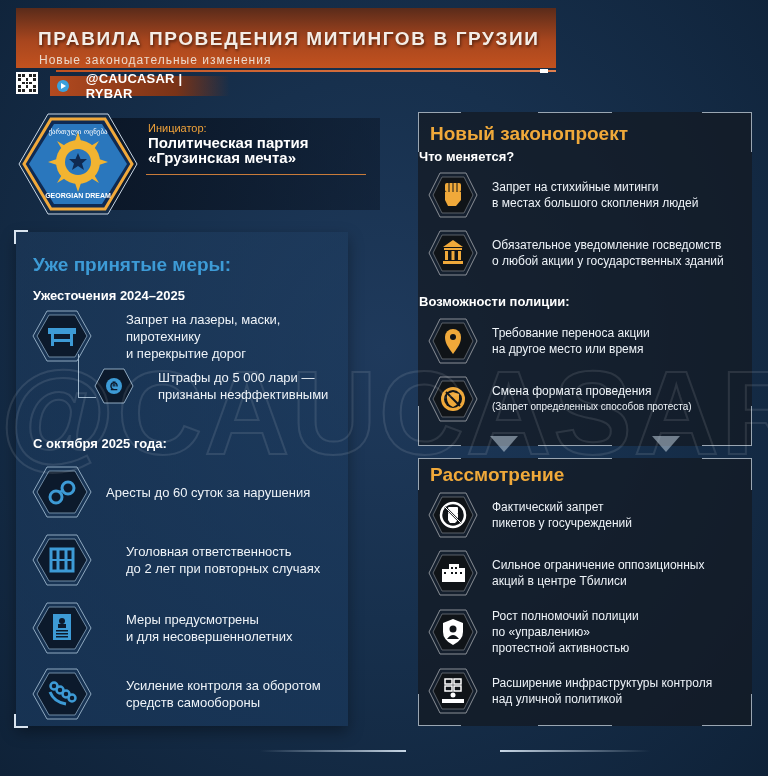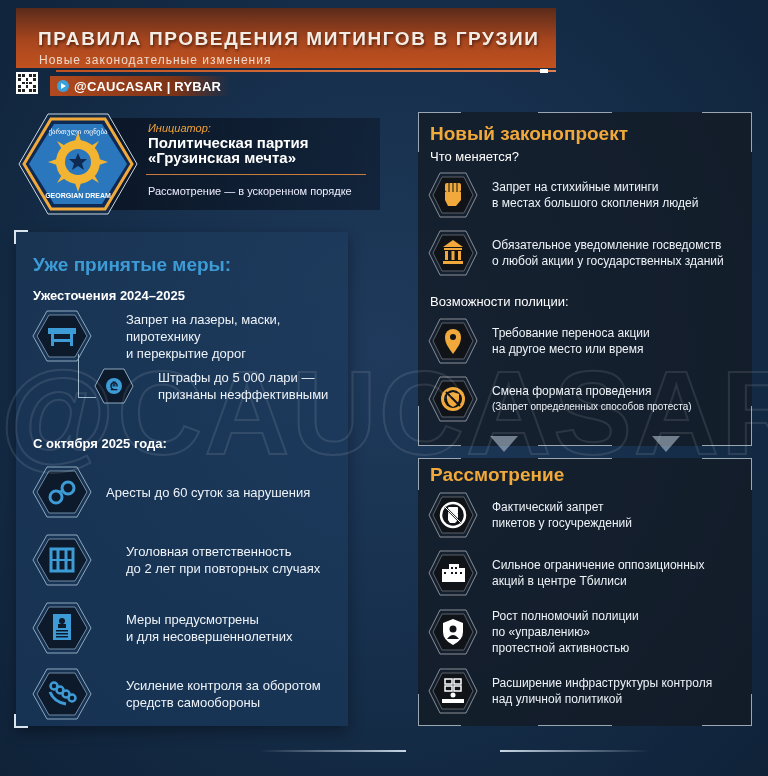--- a/index.html
+++ b/index.html
@@ -36,29 +36,29 @@
   }
   .qr i { background: #222; display: block; }
   .qr i.w { background: #fff; }
   .brand-bar {
     position: absolute; left: 50px; top: 76px; width: 180px; height: 20px;
     background: linear-gradient(90deg, #b34a1f 0%, #7a3317 70%, rgba(60,30,20,0) 100%);
     display: flex; align-items: center; padding-left: 7px; gap: 5px;
   }
   .tg { width: 12px; height: 12px; border-radius: 50%; background: #3aa0dc; display: inline-flex; align-items: center; justify-content: center; }
   .tg::after { content: ""; width: 0; height: 0; border-left: 5px solid #fff; border-top: 3px solid transparent; border-bottom: 3px solid transparent; margin-left: 1px; }
-  .brand-bar .txt { font-size: 13px; font-weight: bold; color: #fff; letter-spacing: 0.2px; }
+  .brand-bar .txt { font-size: 13px; font-weight: bold; color: #fff; letter-spacing: 0.2px; margin-left: 12px; }
 
   
   .party-logo { position: absolute; left: 18px; top: 112px; width: 120px; height: 104px; }
   .initiator-card {
     position: absolute; left: 110px; top: 118px; width: 270px; height: 92px;
     background: linear-gradient(90deg, rgba(10,20,35,0.85), rgba(10,20,35,0.5));
   }
-  .initiator-card .lbl { position: absolute; left: 38px; top: 4px; font-size: 11px; font-style: italic; color: #f0a23a; }
+  .initiator-card .lbl { position: absolute; left: 38px; top: 4px; font-size: 11px; color: #f0a23a; }
   .initiator-card .name { position: absolute; left: 38px; top: 17px; font-size: 15px; font-weight: bold; line-height: 15px; color: #fff; }
   .initiator-card .sep { position: absolute; left: 36px; top: 56px; width: 220px; height: 1px; background: #c87b3a; }
   .initiator-card .note { position: absolute; left: 38px; top: 67px; font-size: 11px; color: #eef; }
 
   
   .left-panel {
     position: absolute; left: 16px; top: 232px; width: 332px; height: 494px;
     background: linear-gradient(180deg, rgba(30,60,95,0.55) 0%, rgba(25,55,90,0.75) 100%);
     box-shadow: 0 6px 14px rgba(0,0,0,0.35);
   }
@@ -75,21 +75,21 @@
   .connector { position: absolute; left: 62px; top: 122px; width: 18px; height: 44px; border-left: 1px solid #9fb7cc; border-bottom: 1px solid #9fb7cc; }
 
   
   .rpanel { position: absolute; background: rgba(20,25,33,0.72); }
   .rpanel .edge-t, .rpanel .edge-b { position: absolute; left: 0; width: 100%; height: 1px; }
   .rpanel .edge-t { top: 0; background: linear-gradient(90deg, #9aa6b2 0 13%, transparent 13% 36%, #9aa6b2 36% 58%, transparent 58% 85%, #9aa6b2 85% 100%); }
   .rpanel .edge-b { bottom: 0; background: linear-gradient(90deg, #9aa6b2 0 13%, transparent 13% 36%, #9aa6b2 36% 58%, transparent 58% 85%, #9aa6b2 85% 100%); }
   .rpanel .edge-l, .rpanel .edge-r { position: absolute; top: 0; width: 1px; height: 100%; background: linear-gradient(180deg, #9aa6b2 0 12%, transparent 12% 88%, #9aa6b2 88% 100%); }
   .rpanel .edge-l { left: 0; } .rpanel .edge-r { right: 0; }
   .rpanel .h { position: absolute; left: 12px; font-size: 19px; font-weight: bold; color: #f0a93a; }
-  .rpanel .sh { position: absolute; left: 12px; font-size: 13px; font-weight: normal; color: #fff; }
+  .rpanel .sh { position: absolute; left: 1px; font-size: 13px; font-weight: bold; color: #fff; }
   .rpanel .item .txt { font-size: 12px; line-height: 16px; }
   .rpanel .item .txt .small { font-size: 10px; display: block; }
 
   .arrow { position: absolute; width: 0; height: 0; border-left: 14px solid transparent; border-right: 14px solid transparent; border-top: 16px solid rgba(190,205,220,0.55); z-index: 6; }
 
   .footer-line { position: absolute; top: 750px; height: 2px; }
   .footer-brand { position: absolute; left: 410px; top: 742px; display: flex; align-items: flex-end; gap: 5px; margin-top: 36px; }
   .footer-brand .txt { font-size: 14px; font-weight: bold; color: #fff; }
   .footer-brand .tg { width: 14px; height: 14px; }
 </style>
@@ -137,21 +137,20 @@
   <span class="txt">@CAUCASAR | RYBAR</span>
 </div>
 
 <div class="initiator-card">
   <div class="lbl">Инициатор:</div>
   <div class="name">
     <div>Политическая партия</div>
     <div>«Грузинская мечта»</div>
   </div>
   <div class="sep"></div>
-  <div class="note">Рассмотрение — в ускоренном порядке</div>
 </div>
 <div class="party-logo">
   <svg width="120" height="104" viewBox="0 0 120 104">
     <polygon points="30,2 90,2 119,52 90,102 30,102 1,52" fill="none" stroke="#c8d6e4" stroke-width="1"></polygon>
     <polygon points="33,7 87,7 114,52 87,97 33,97 6,52" fill="#0f2a52" stroke="#f1a93b" stroke-width="3"></polygon>
     <polygon points="36,12 84,12 109,52 84,92 36,92 11,52" fill="#2a77bd"></polygon>
     <g transform="translate(60,50)">
       <circle r="22" fill="#f2b431"></circle>
       <g fill="#f2b431">
         <polygon points="0,-30 4,-18 -4,-18"></polygon>

